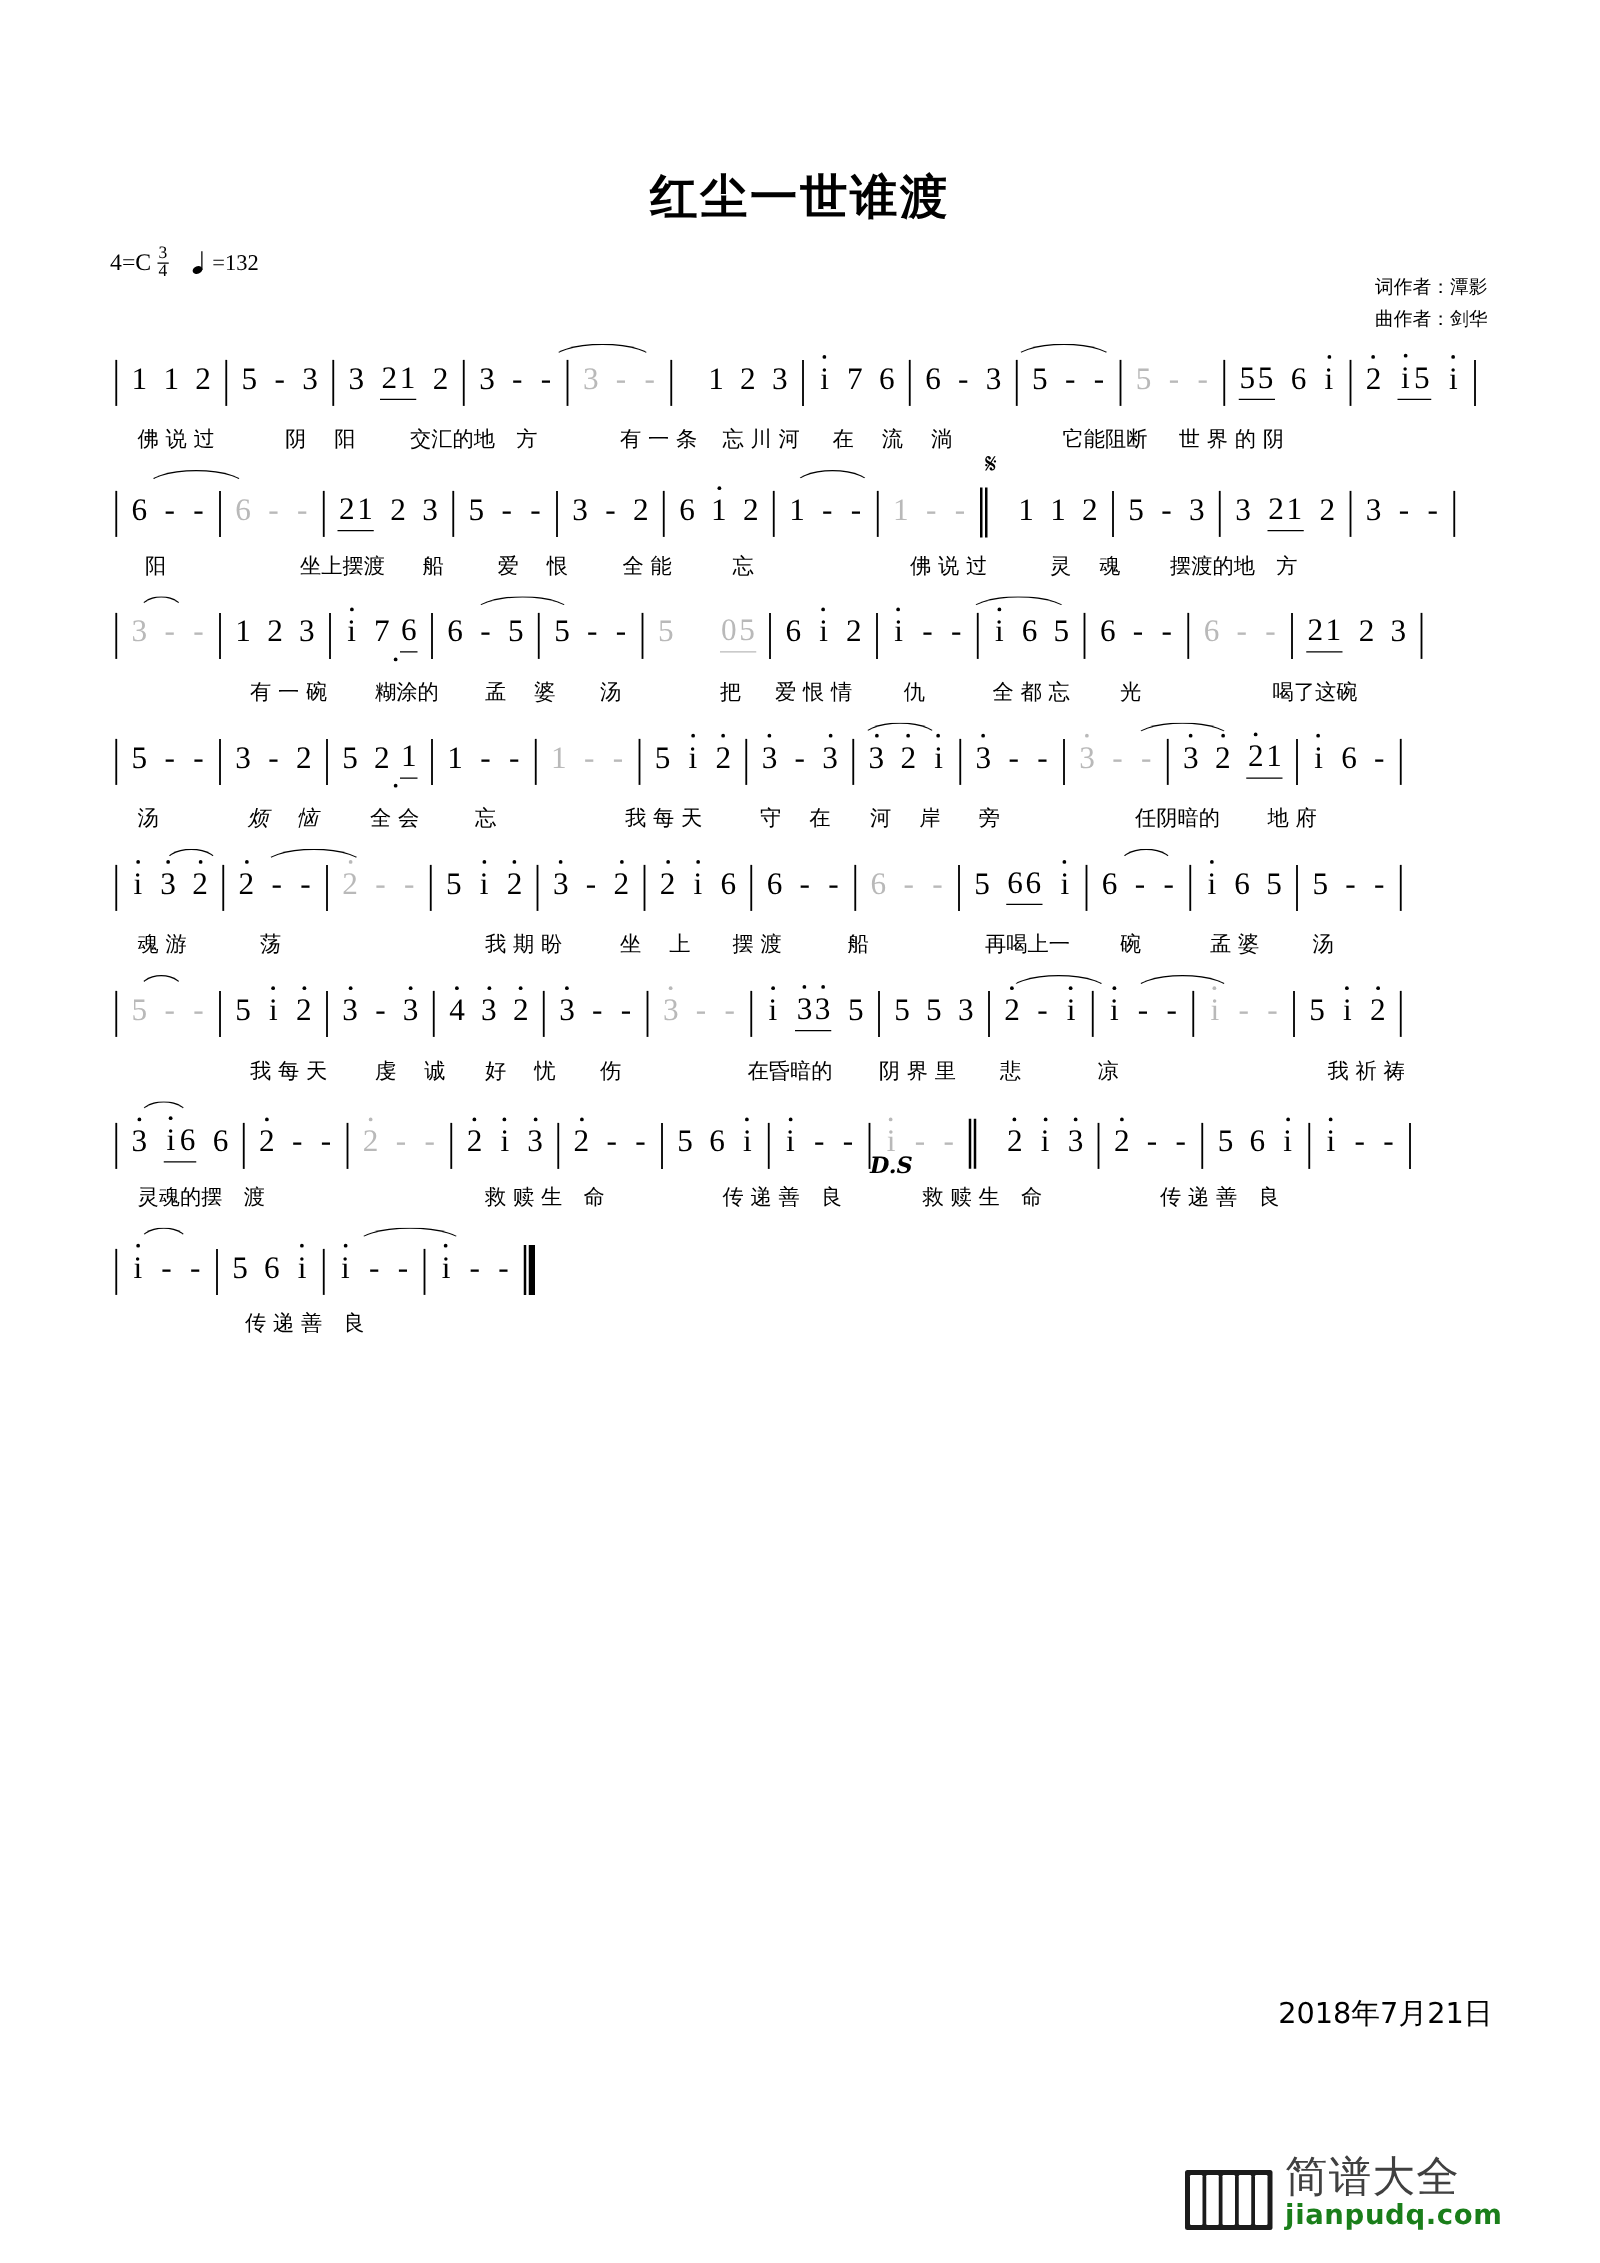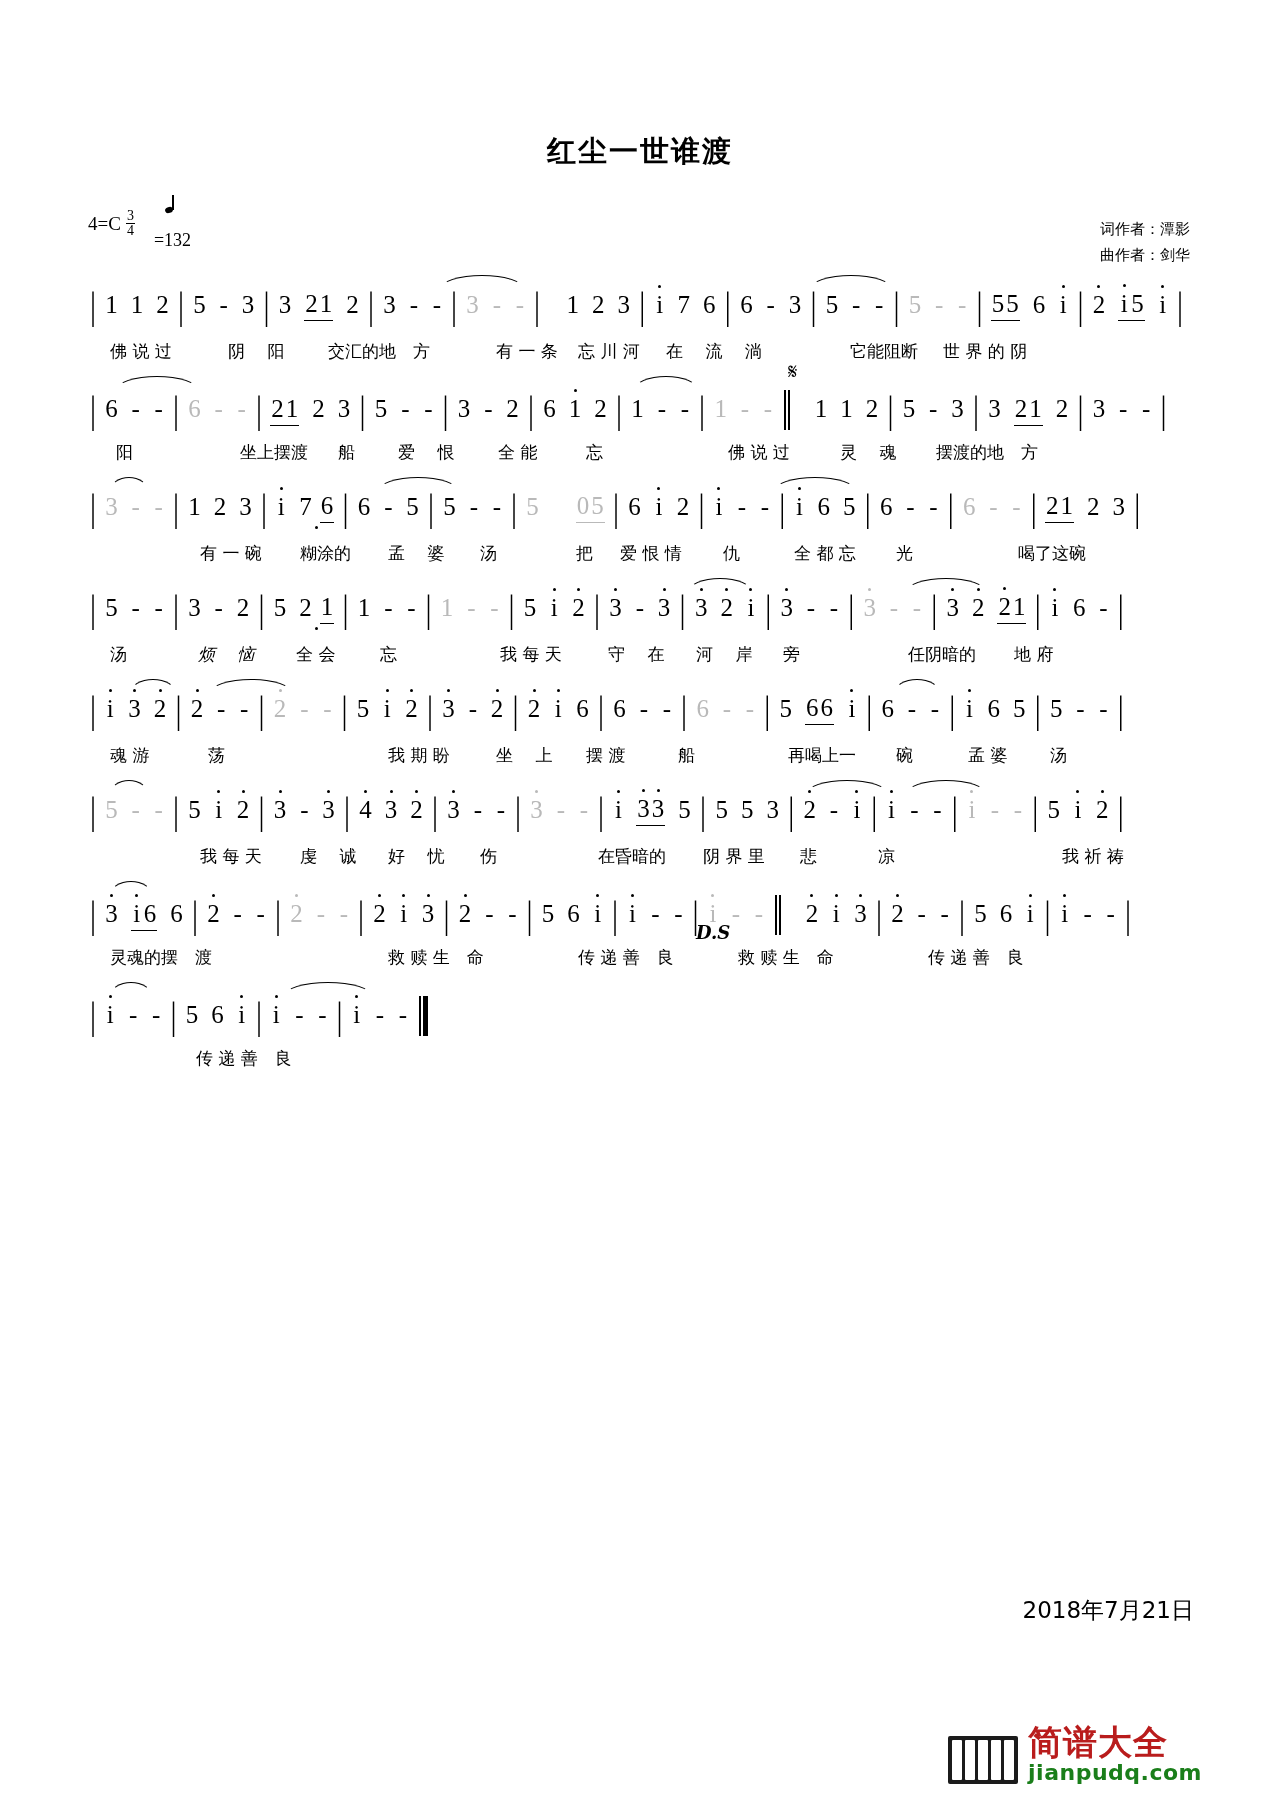--- a/index.html
+++ b/index.html
@@ -21,21 +21,21 @@
     height: 1810px;
   }
 
   
   .title {
     position: absolute;
     top: 132px;
     left: 0;
     width: 1280px;
     text-align: center;
-    font-size: 29px;
+    font-size: 38px;
     font-weight: bold;
     letter-spacing: 2px;
     font-family: "DejaVu Sans", sans-serif;
   }
 
   
   .key-block {
     position: absolute;
     top: 196px;
     left: 88px;
@@ -52,24 +52,23 @@
     font-size: 14px;
     line-height: 1.02;
     vertical-align: middle;
     margin: 0 1px;
   }
   .frac .num { border-bottom: 1px solid #000; padding: 0 1px; }
   .frac .den { padding: 0 1px; }
   .tempo {
     display: inline-flex;
     align-items: center;
-    gap: 17px;
+    gap: 2px;
     margin-left: 14px;
     font-size: 18px;
-    flex-direction: column;
   }
   .qnote {
     display: inline-block;
     width: 14px;
     height: 17px;
     position: relative;
   }
   .qnote::before {
     content: "";
     position: absolute;
@@ -257,22 +256,22 @@
     border-radius: 1px;
   }
   .logo-text {
     display: flex;
     flex-direction: column;
     line-height: 1.05;
   }
   .logo-cn {
     font-family: "DejaVu Sans", sans-serif;
     font-size: 34px;
-    font-weight: bold;
-    color: #b91c1c;
+    font-weight: normal;
+    color: #404040;
     letter-spacing: 1px;
   }
   .logo-en {
     font-family: "DejaVu Sans", sans-serif;
     font-size: 22px;
     font-weight: bold;
     color: #1a7e1a;
     letter-spacing: 0.5px;
   }
 </style>

